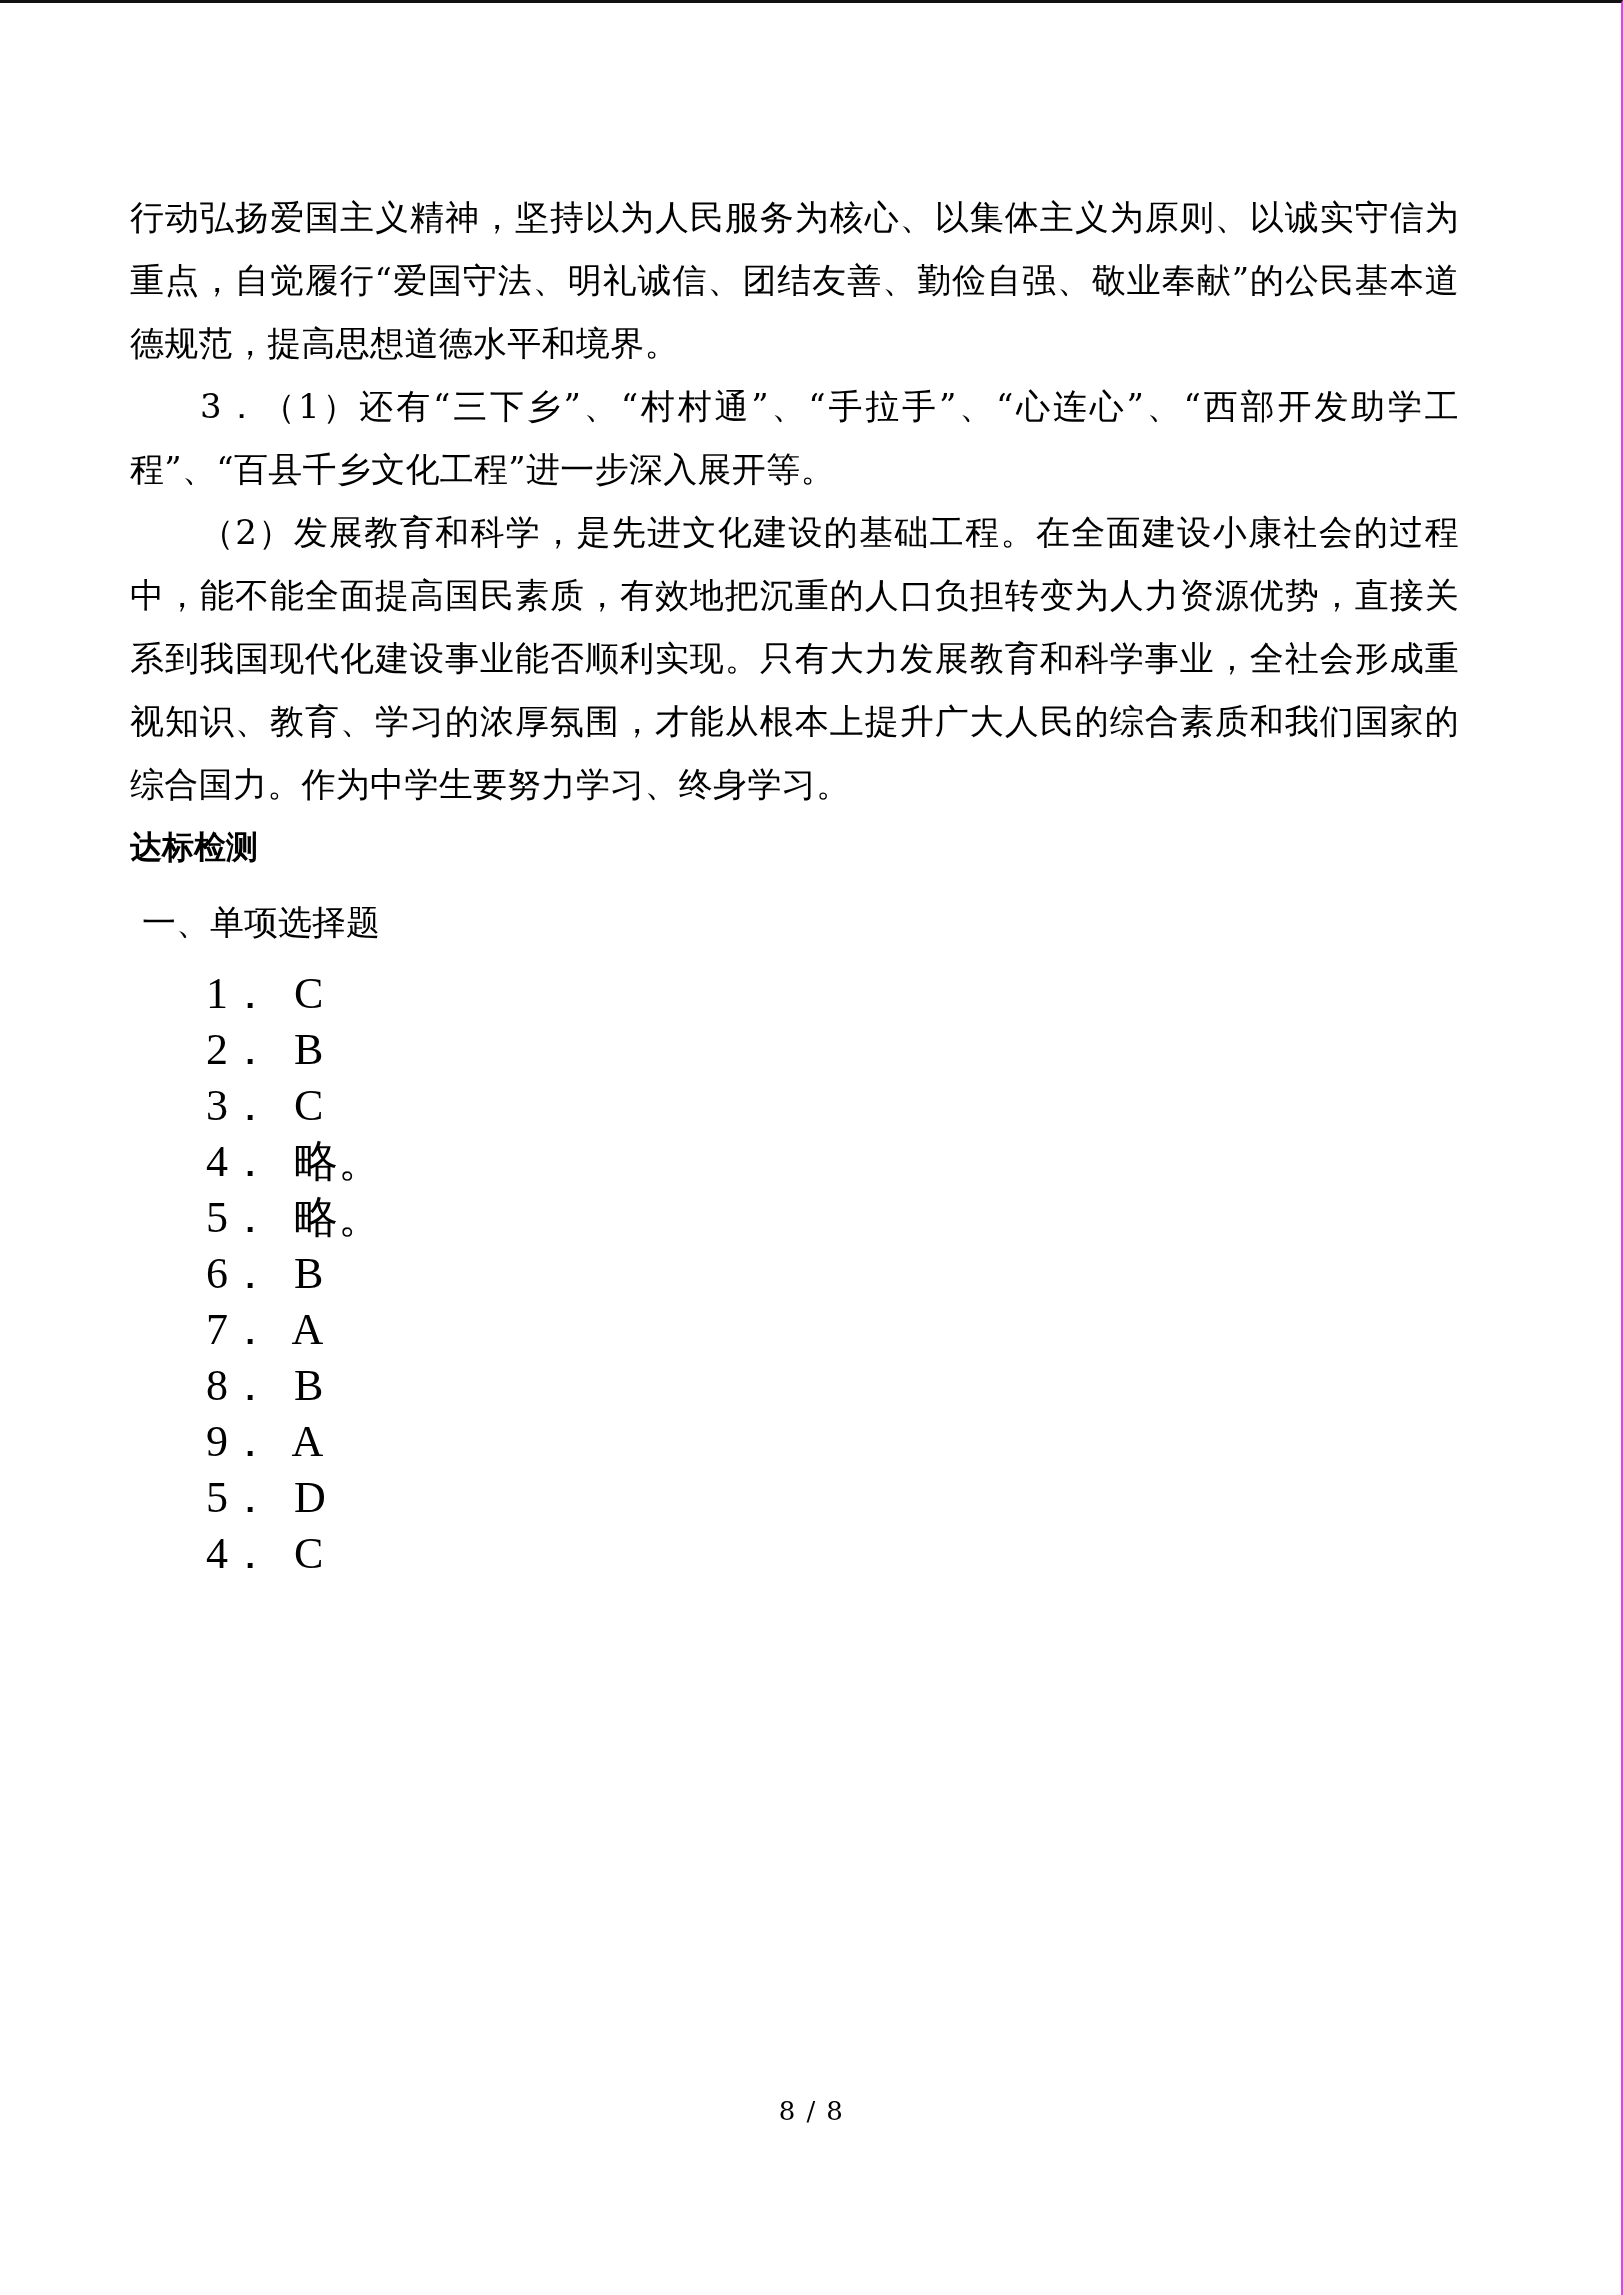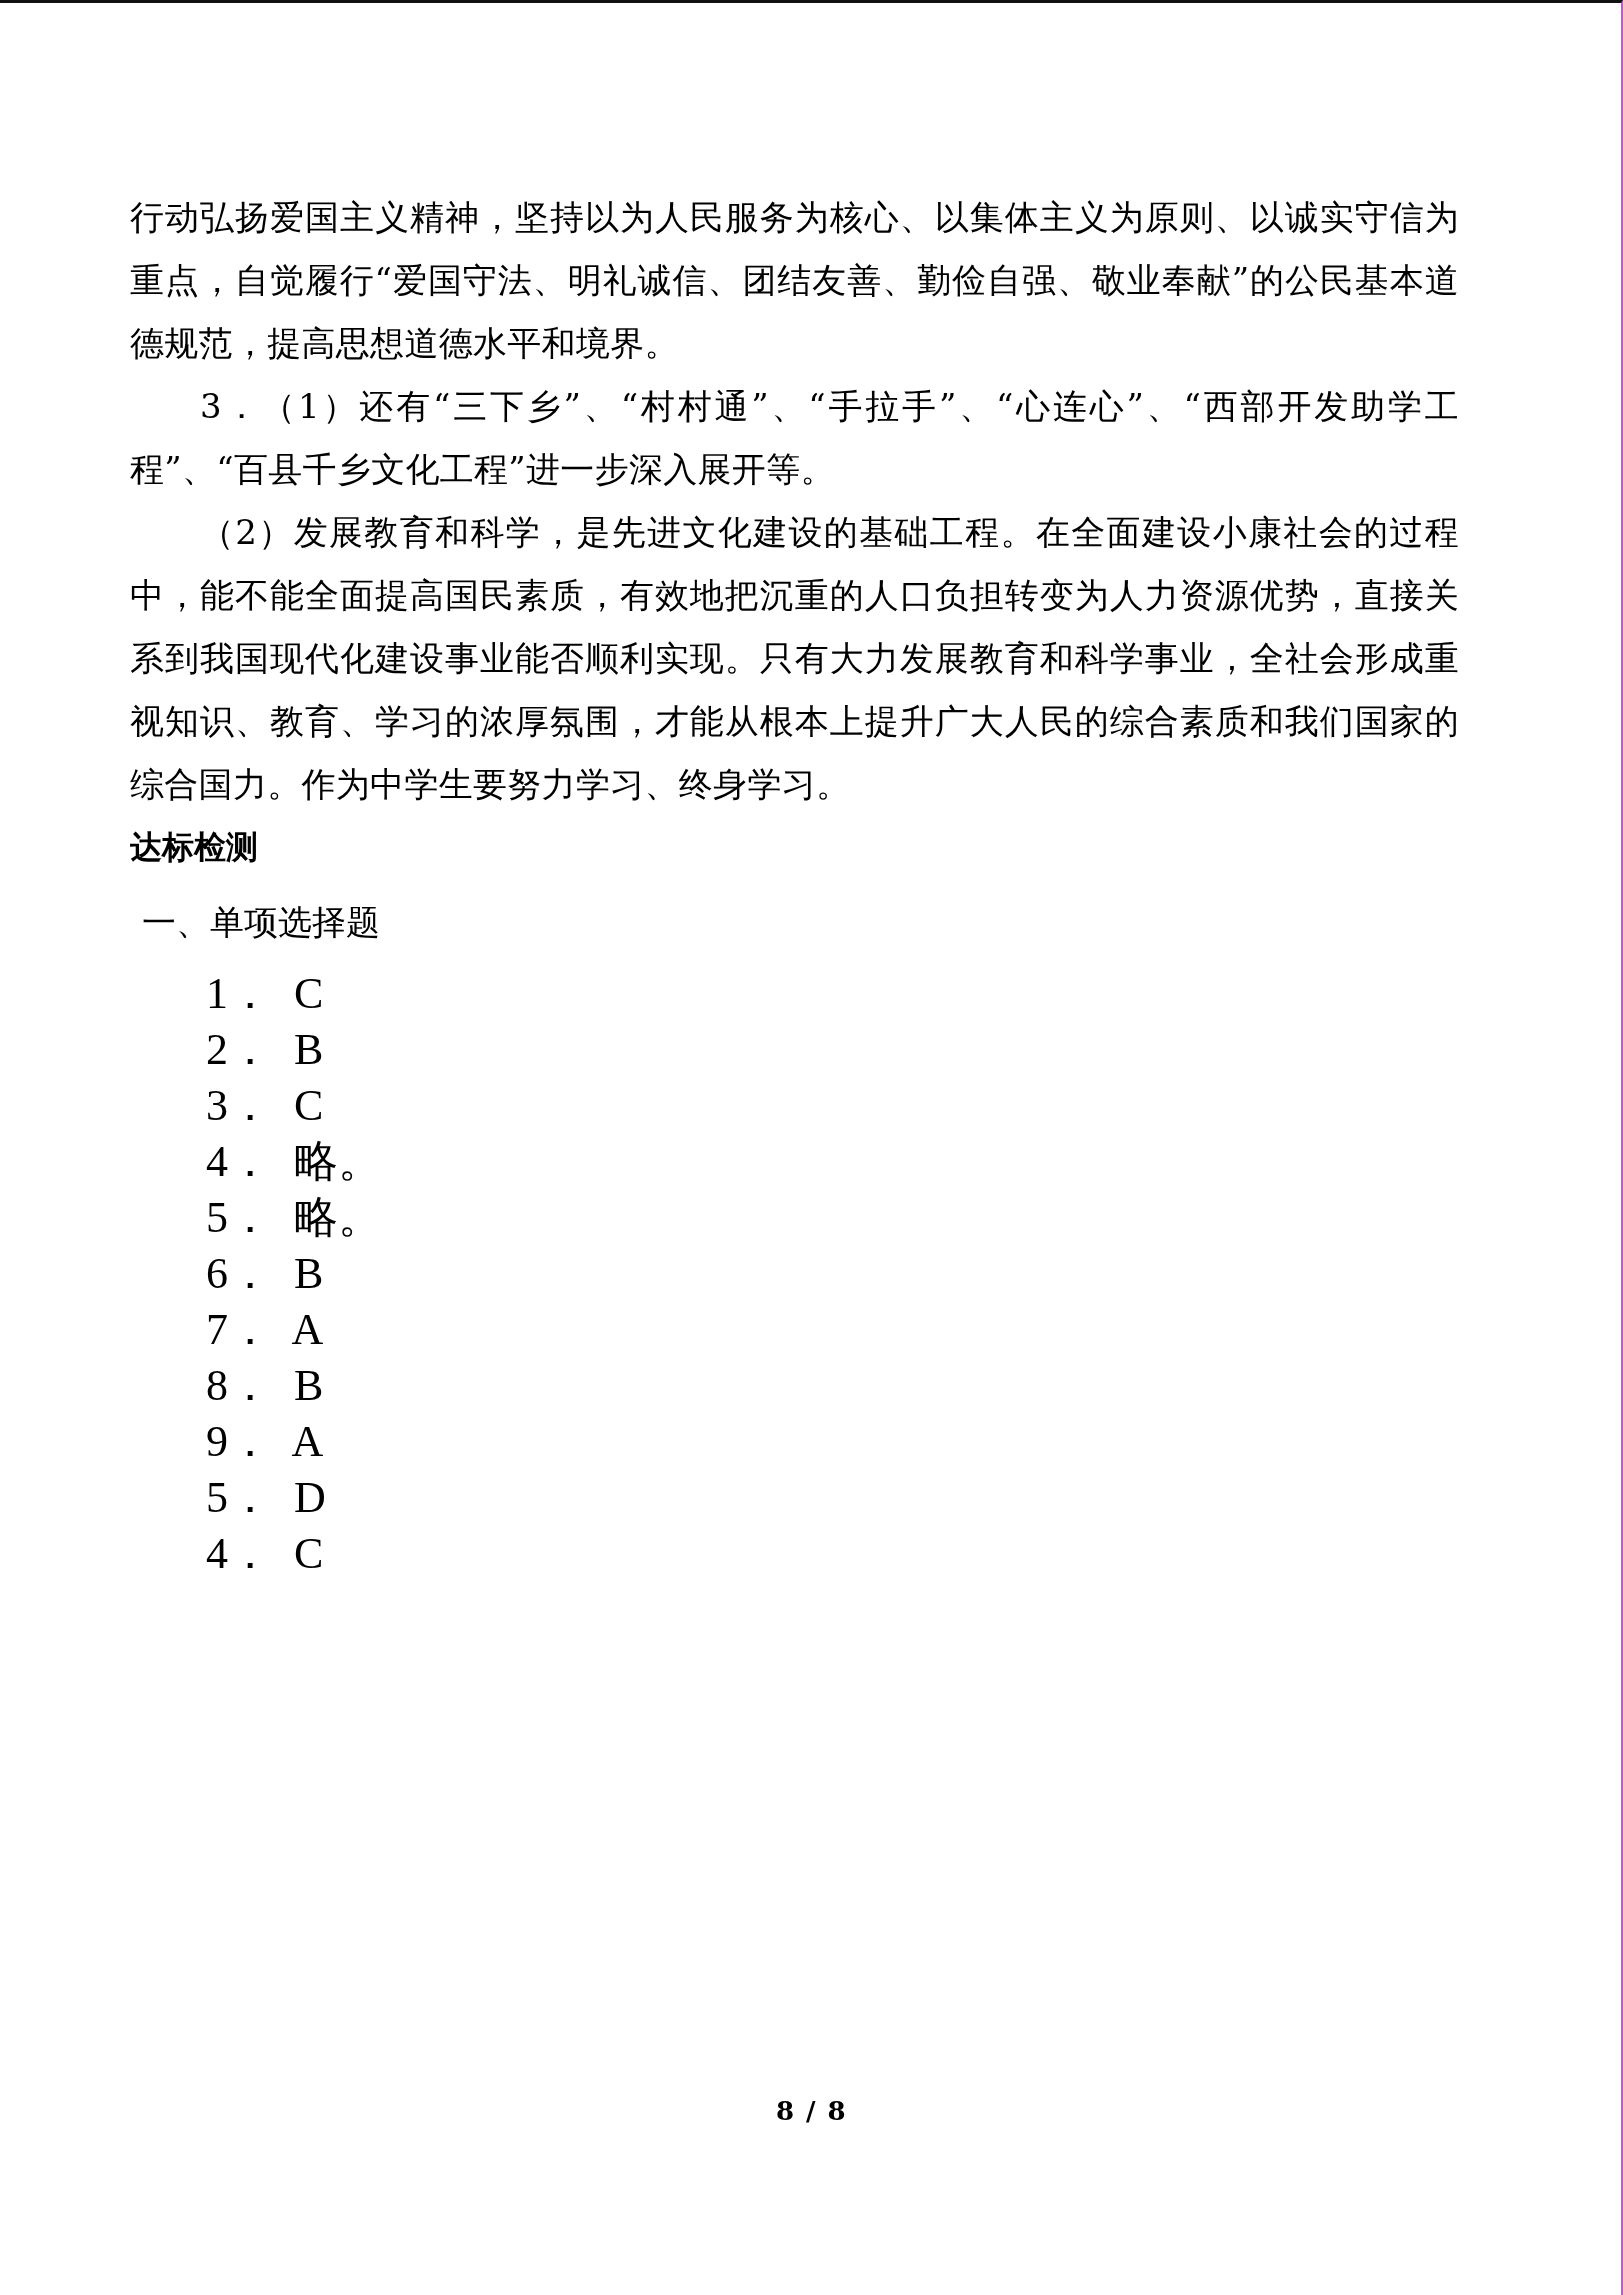--- a/index.html
+++ b/index.html
@@ -71,21 +71,21 @@
   .ans-val {
     display: inline;
   }
   .footer {
     position: absolute;
     left: 0;
     top: 2093px;
     width: 1623px;
     text-align: center;
     font-size: 26px;
-    font-weight: bold;
+    font-weight: normal;
     letter-spacing: 1.4px;
   }
 </style>
 </head>
 <body>
 
 <div class="page">
 
   <div class="content">
 

